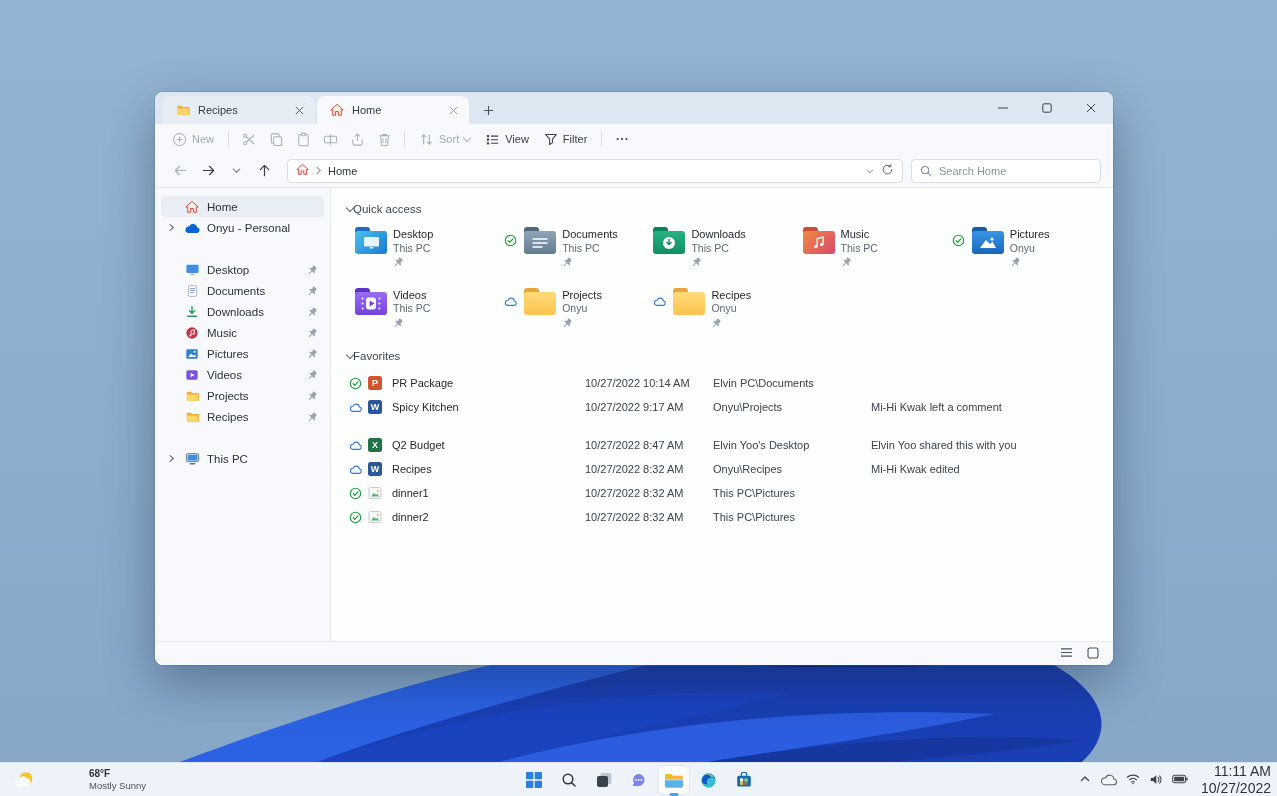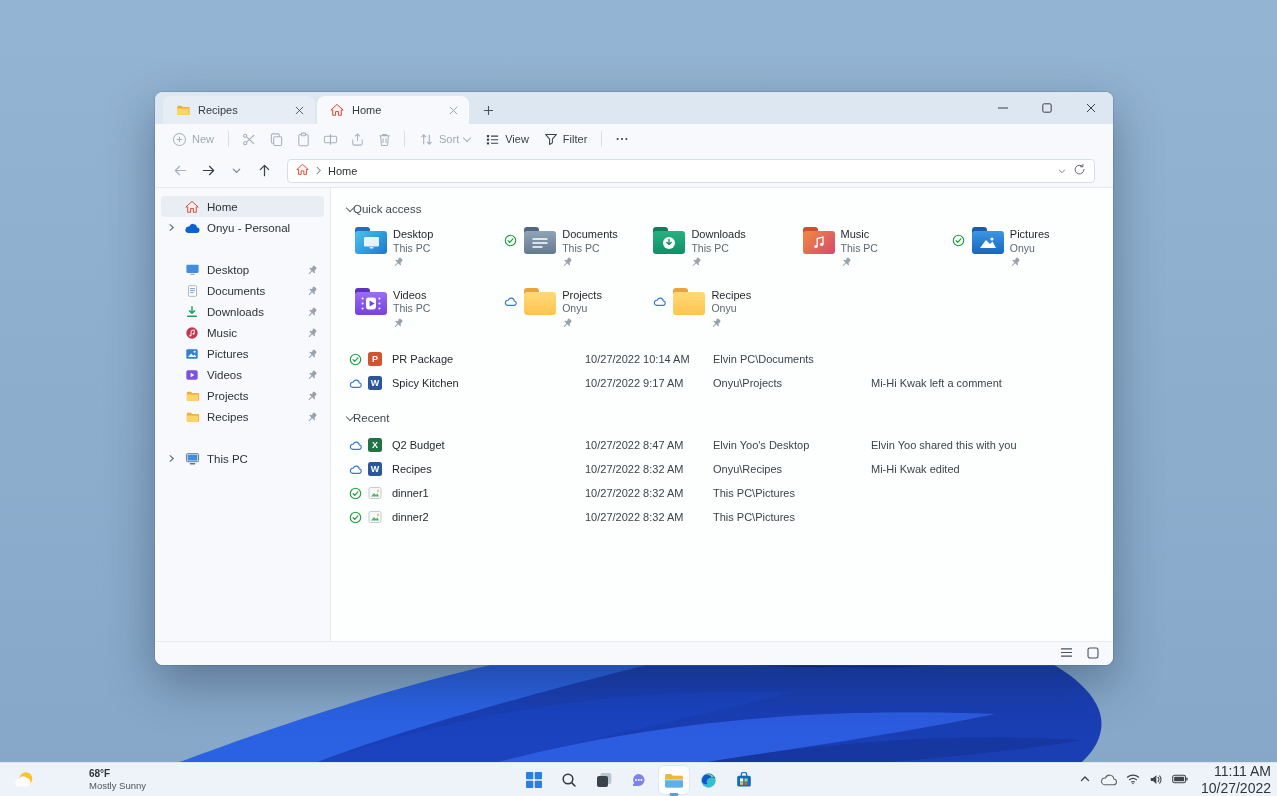--- a/index.html
+++ b/index.html
@@ -305,20 +305,27 @@
         <svg width="10" height="10" viewBox="0 0 12 12">
             <path d="M2.5 4.5 6 8l3.5-3.5" fill="none" stroke="#7b848d" stroke-width="1.2"></path>
           </svg>
         <span>
           <svg width="13" height="13" viewBox="0 0 16 16" fill="none" stroke="#5b636b" stroke-width="1.2" stroke-linecap="round">
               <path d="M13.4 8A5.4 5.4 0 1 1 11.8 4.2"></path>
               <path d="M12.2 1.6v3h-3" stroke-linejoin="round"></path>
             </svg>
         </span>
       </div>
+      <div class="searchbox">
+        <svg width="12" height="12" viewBox="0 0 14 14">
+            <circle cx="6" cy="6" r="4.2" fill="none" stroke="#8b949e" stroke-width="1.2"></circle>
+            <path d="M9.2 9.2 12.6 12.6" stroke="#8b949e" stroke-width="1.2" stroke-linecap="round"></path>
+          </svg>
+        <span>Search Home</span>
+      </div>
     </div>
 
     <div class="body">
       <div class="sidebar" id="sidebar">
           <div class="sb-item active">
             <span class="sb-chev"></span>
             <span class="sb-ico">
               <svg width="14" height="14" viewBox="0 0 16 16">
                 <path d="M8 1.6 15 8h-2.1v6H9.6V9.8H6.4V14H3.1V8H1z" fill="#fdf1ee" stroke="#d8432c" stroke-width="1.1" stroke-linejoin="round"></path>
               </svg>
@@ -658,20 +665,24 @@
               <span class="texts">
                 <div class="t-name">Recipes</div>
                 <div class="t-loc">Onyu</div>
                 <div class="t-pin"><svg width="10" height="10" viewBox="0 0 12 12">
                     <path d="M7.06 1.06a1.5 1.5 0 0 1 2.12 0l1.76 1.76a1.5 1.5 0 0 1 0 2.12l-1.9 1.9.53 2.12a.75.75 0 0 1-1.26.7L6.2 7.55l-3.1 3.1a.6.6 0 0 1-.85-.85l3.1-3.1-2.11-2.11a.75.75 0 0 1 .7-1.26l2.12.53z" fill="#98a2ae"></path>
                   </svg></div>
               </span>
             </div>
           </div>
 
+        <div class="section-header">
+          <span class="chev-down"></span>
+          <span>Favorites</span>
+        </div>
         <div class="filerows" id="favorites-rows">
             <div class="filerow">
               <span class="name-cell">
                 <span style="width:14px;display:flex;flex:none">
                   <svg width="13" height="13" viewBox="0 0 14 14">
                     <circle cx="7" cy="7" r="5.6" fill="#fff" stroke="#18a03c" stroke-width="1.2"></circle>
                     <path d="M4.4 7.2 6.2 9l3.4-3.8" stroke="#18a03c" stroke-width="1.3" fill="none" stroke-linecap="round" stroke-linejoin="round"></path>
                   </svg>
                 </span>
                 <span class="file-badge" style="background:#d35230">P</span>
@@ -690,24 +701,20 @@
                 </span>
                 <span class="file-badge" style="background:#2b579a">W</span>
                 <span class="fname">Spicy Kitchen</span>
               </span>
               <span class="cell-dim">10/27/2022 9:17 AM</span>
               <span class="cell-dim">Onyu\Projects</span>
               <span class="cell-dim">Mi-Hi Kwak left a comment</span>
             </div>
           </div>
 
-        <div class="section-header">
-          <span class="chev-down"></span>
-          <span>Recent</span>
-        </div>
         <div class="filerows" id="recent-rows">
             <div class="filerow">
               <span class="name-cell">
                 <span style="width:14px;display:flex;flex:none">
                   <svg width="14" height="13" viewBox="0 0 15 13">
                     <path d="M4 10.6h6.6a2.3 2.3 0 0 0 .4-4.6 3.4 3.4 0 0 0-6.6-.8 2.7 2.7 0 0 0-.4 5.4z" fill="#fff" stroke="#2f7cd6" stroke-width="1.2" stroke-linejoin="round"></path>
                   </svg>
                 </span>
                 <span class="file-badge" style="background:#217346">X</span>
                 <span class="fname">Q2 Budget</span>

